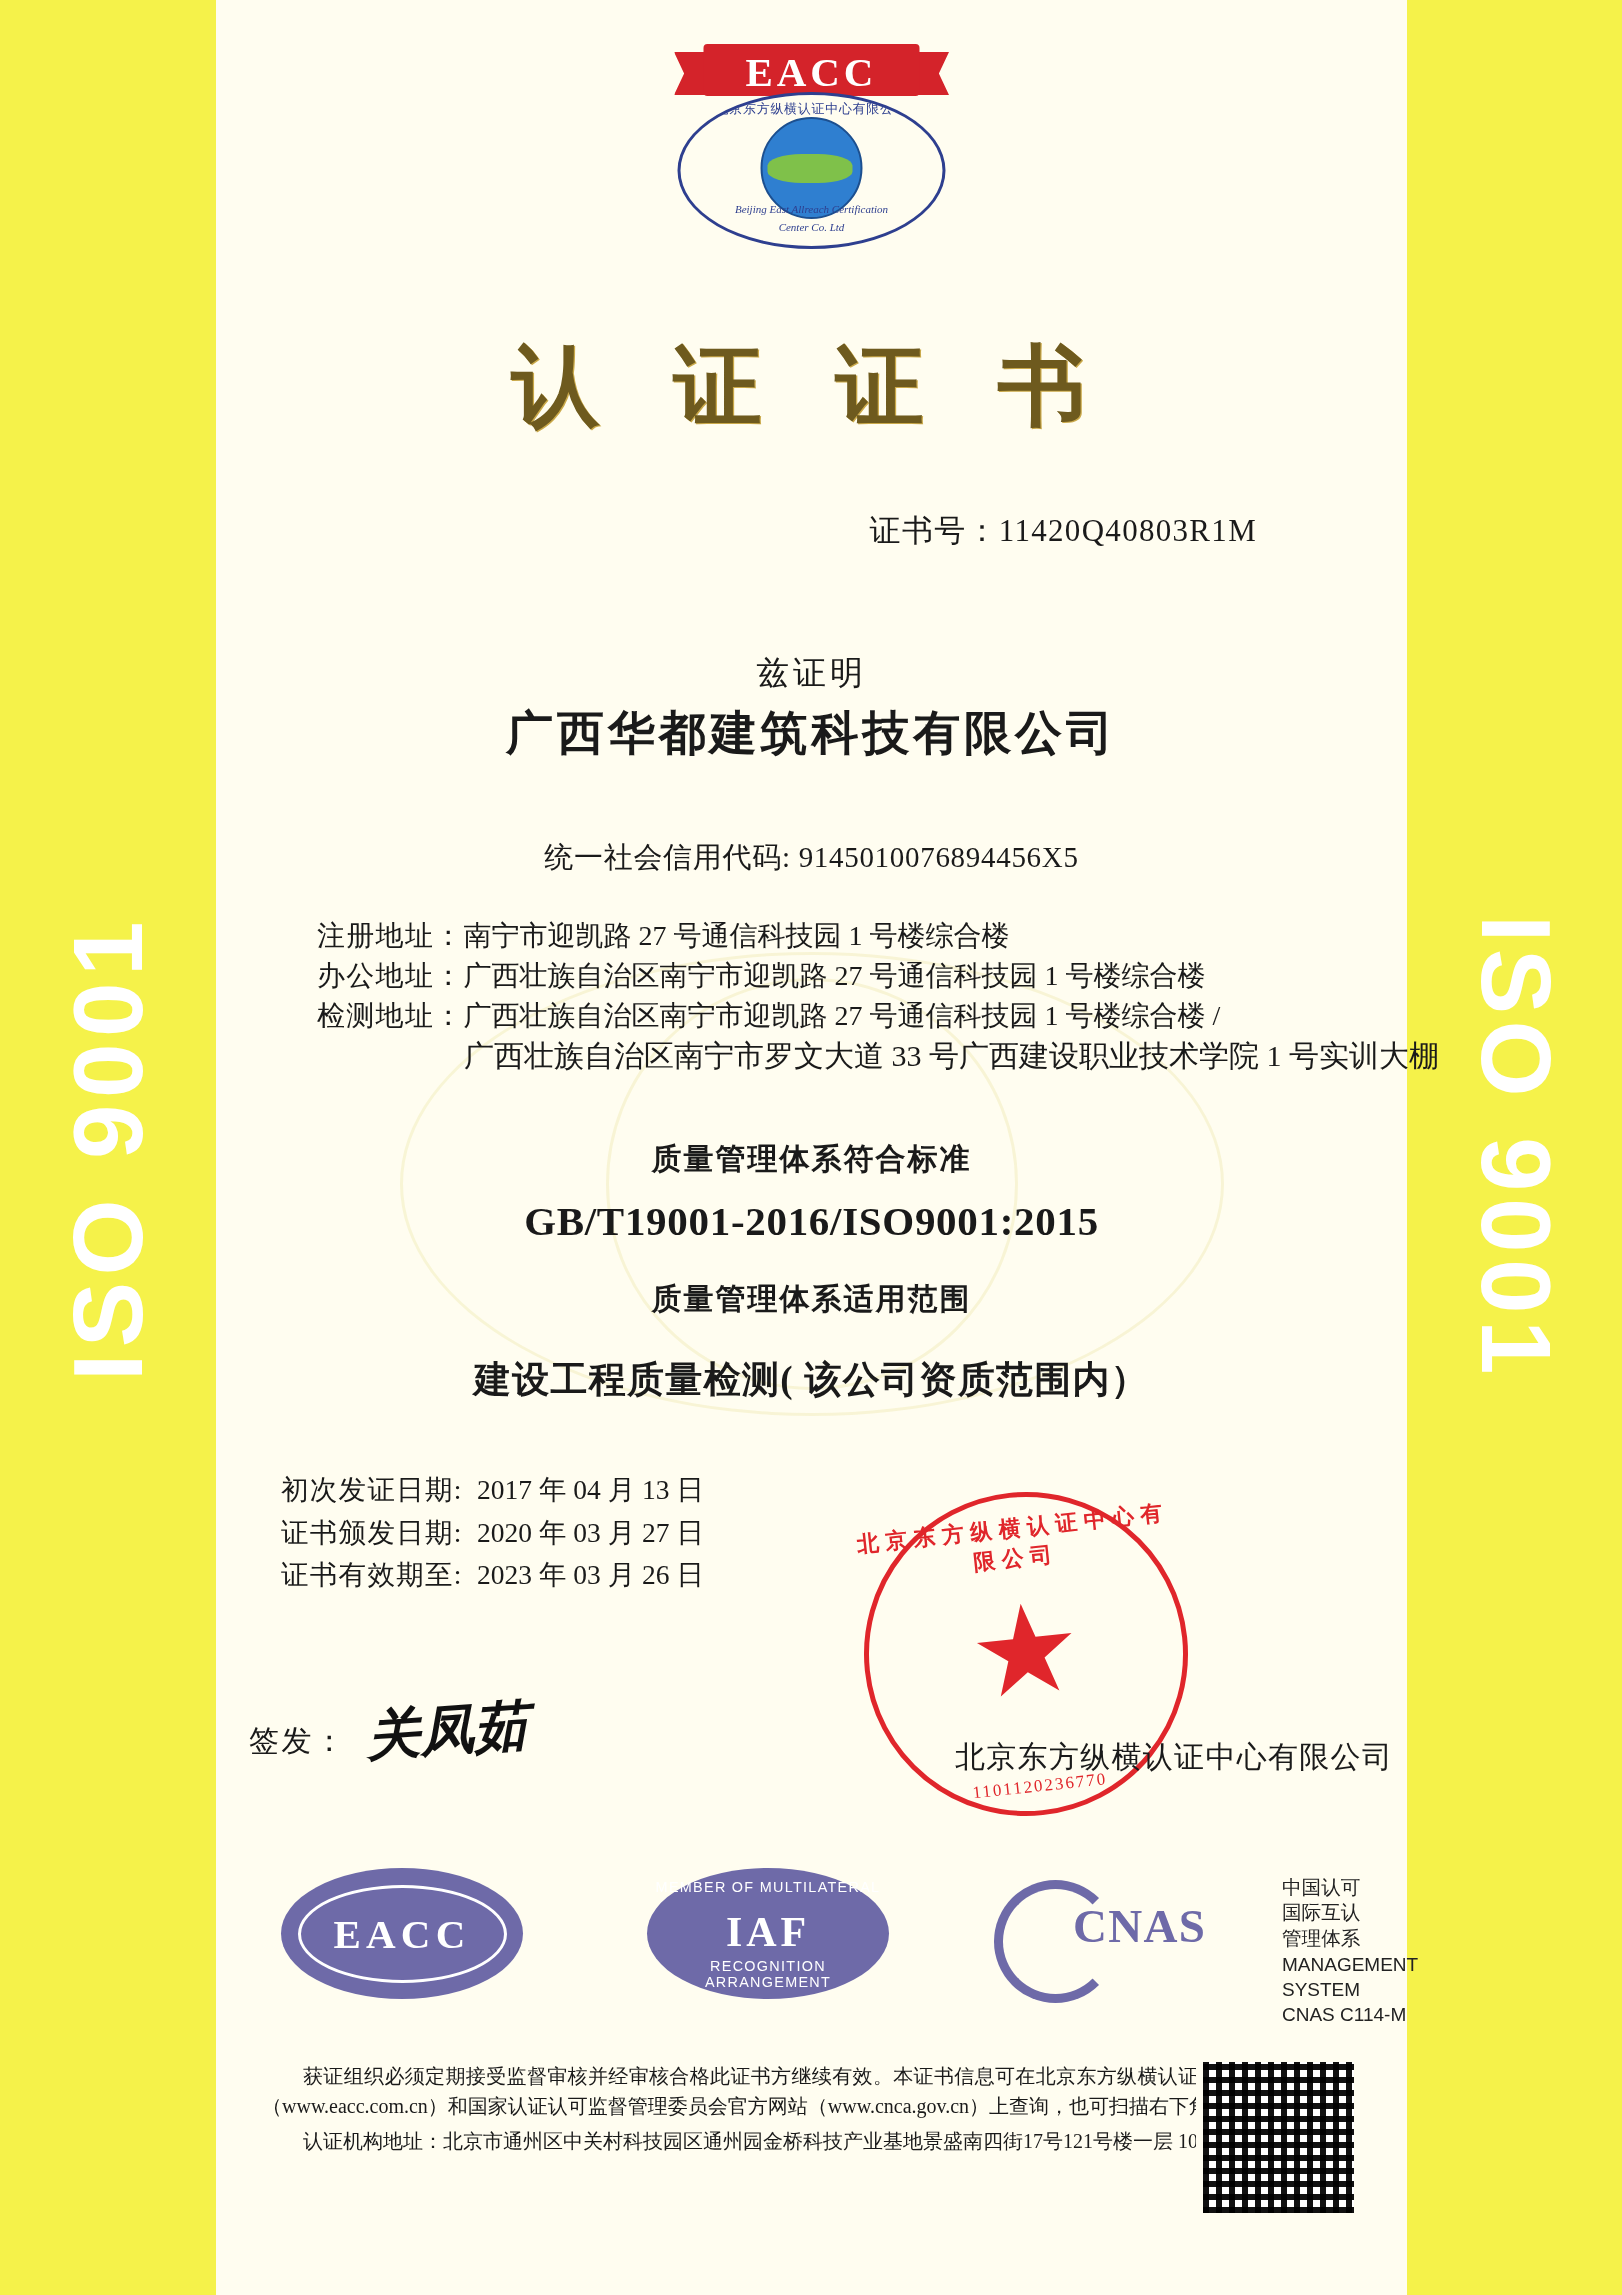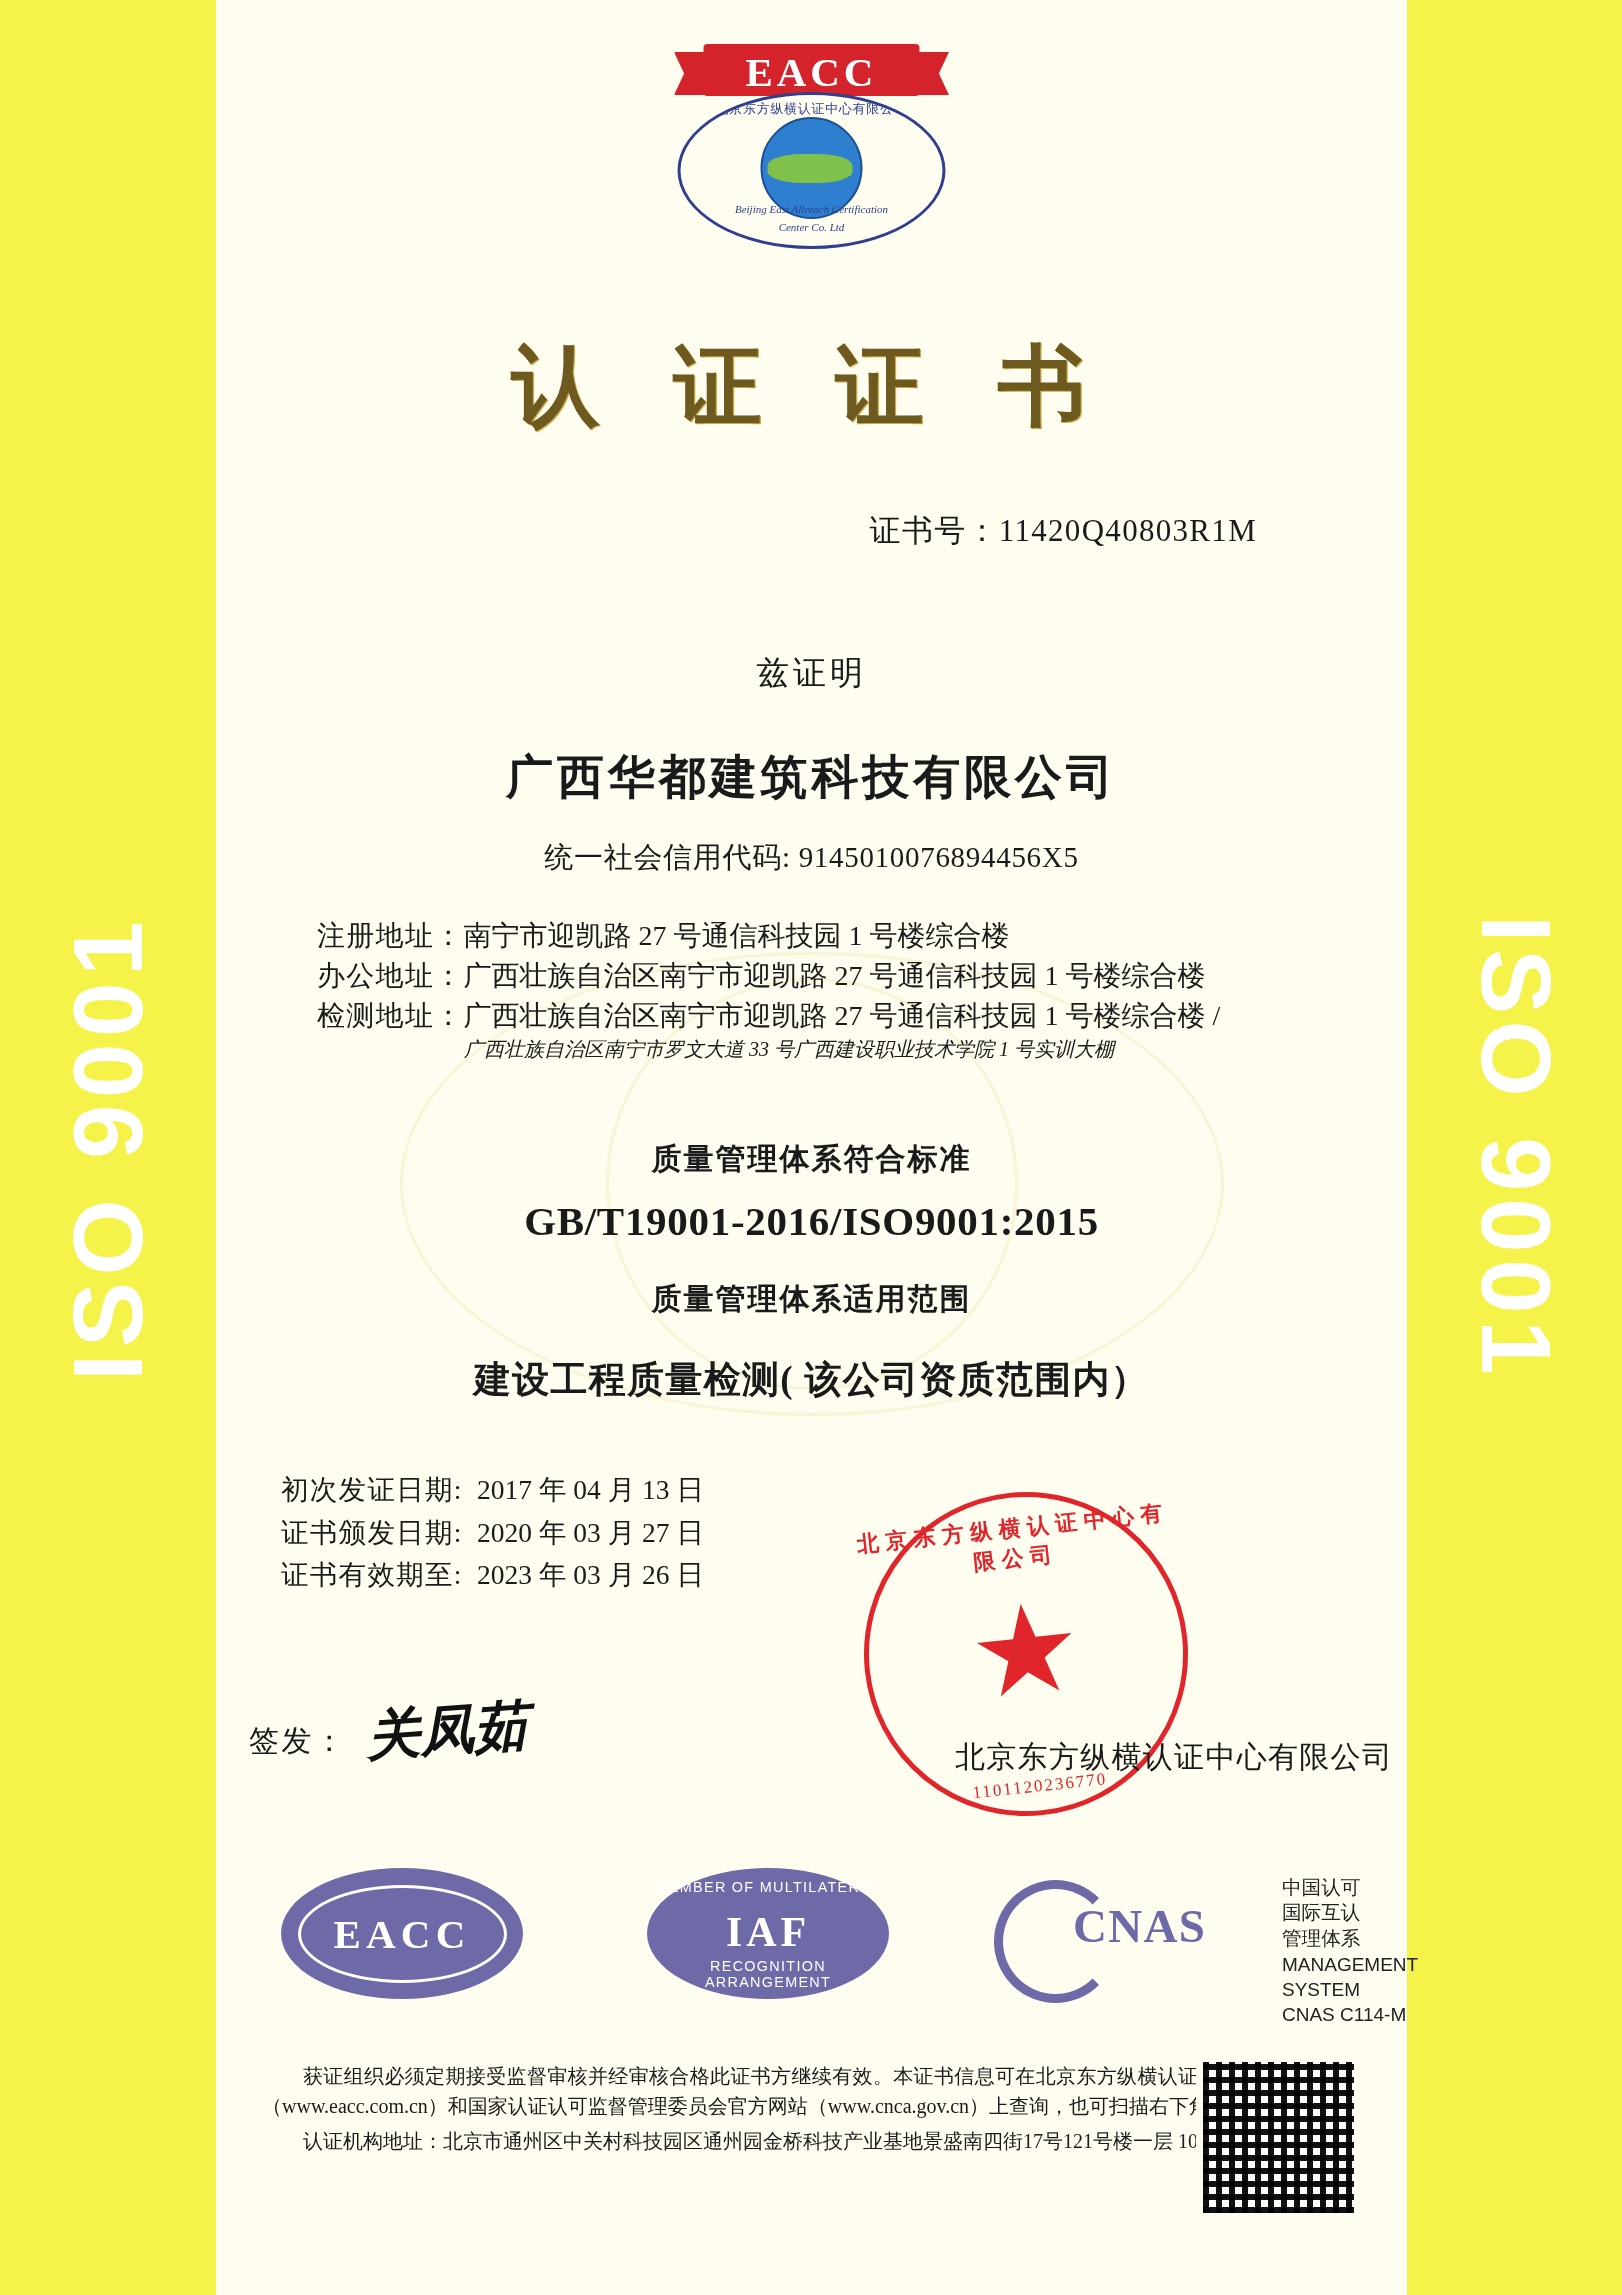--- a/index.html
+++ b/index.html
@@ -136,37 +136,37 @@
     font-size:31px;
     letter-spacing:1.3px;
   }
   .cert-no .num{font-family:"Liberation Serif", serif;}
 
   .hereby{
     position:absolute;top:651px;left:0;right:0;
     text-align:center;font-size:33px;letter-spacing:3.9px;font-weight:400;
   }
   .company{
-    position:absolute;top:746px;left:0;right:0;
+    position:absolute;top:702px;left:0;right:0;
     text-align:center;font-size:47px;font-weight:bold;letter-spacing:3.9px;
   }
   .credit{
     position:absolute;top:838px;left:0;right:0;
     text-align:center;font-size:29px;letter-spacing:0.7px;
   }
 
   .addr-block{
     position:absolute;top:916px;left:281px;right:216px;margin-left:36px;
   }
   .addr-line{
     font-size:28px;line-height:1.42;white-space:nowrap;
   }
   .addr-line .lbl{letter-spacing:1.3px;}
   .addr-cont{
-    font-size:20px;line-height:1.42;padding-left:147px;white-space:nowrap;font-style:italic;
+    font-size:30px;line-height:1.42;padding-left:147px;white-space:nowrap;
   }
 
   .std-label{
     position:absolute;top:1139px;left:0;right:0;text-align:center;
     font-size:30px;letter-spacing:2px;font-weight:600;
   }
   .std-value{
     position:absolute;top:1197px;left:0;right:0;text-align:center;
     font-size:41px;font-weight:bold;letter-spacing:0.7px;
   }

